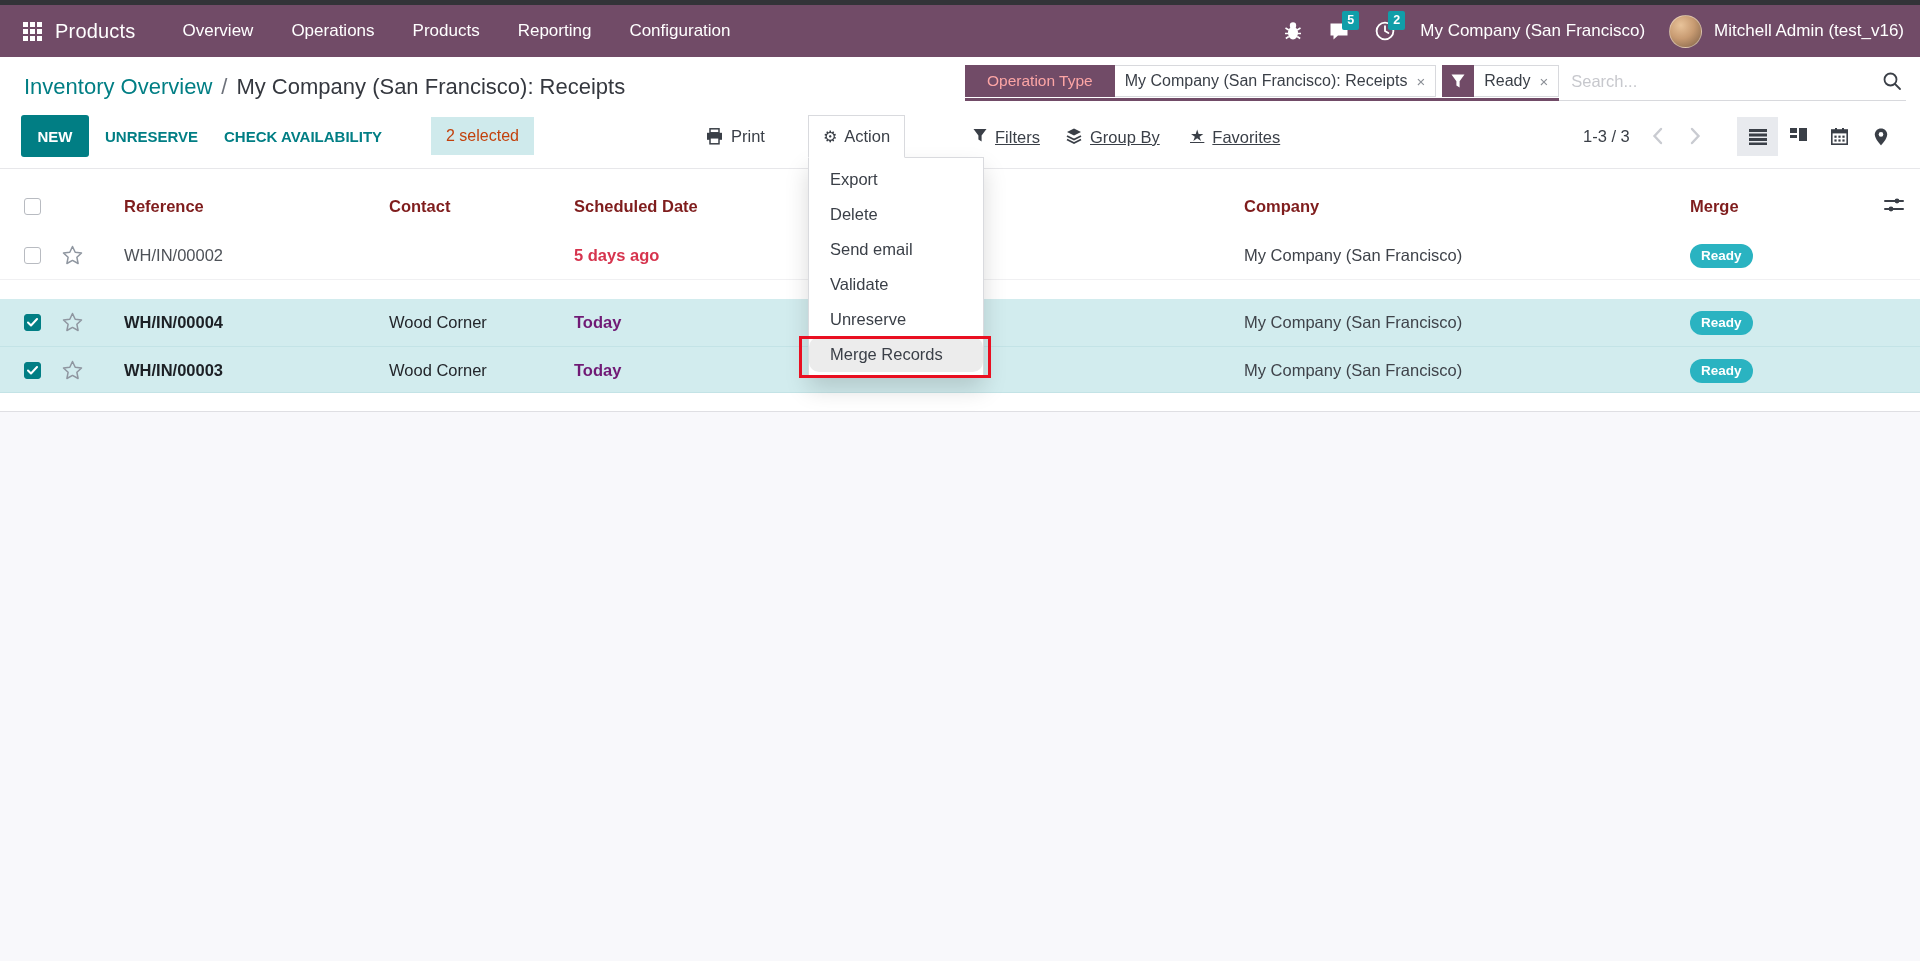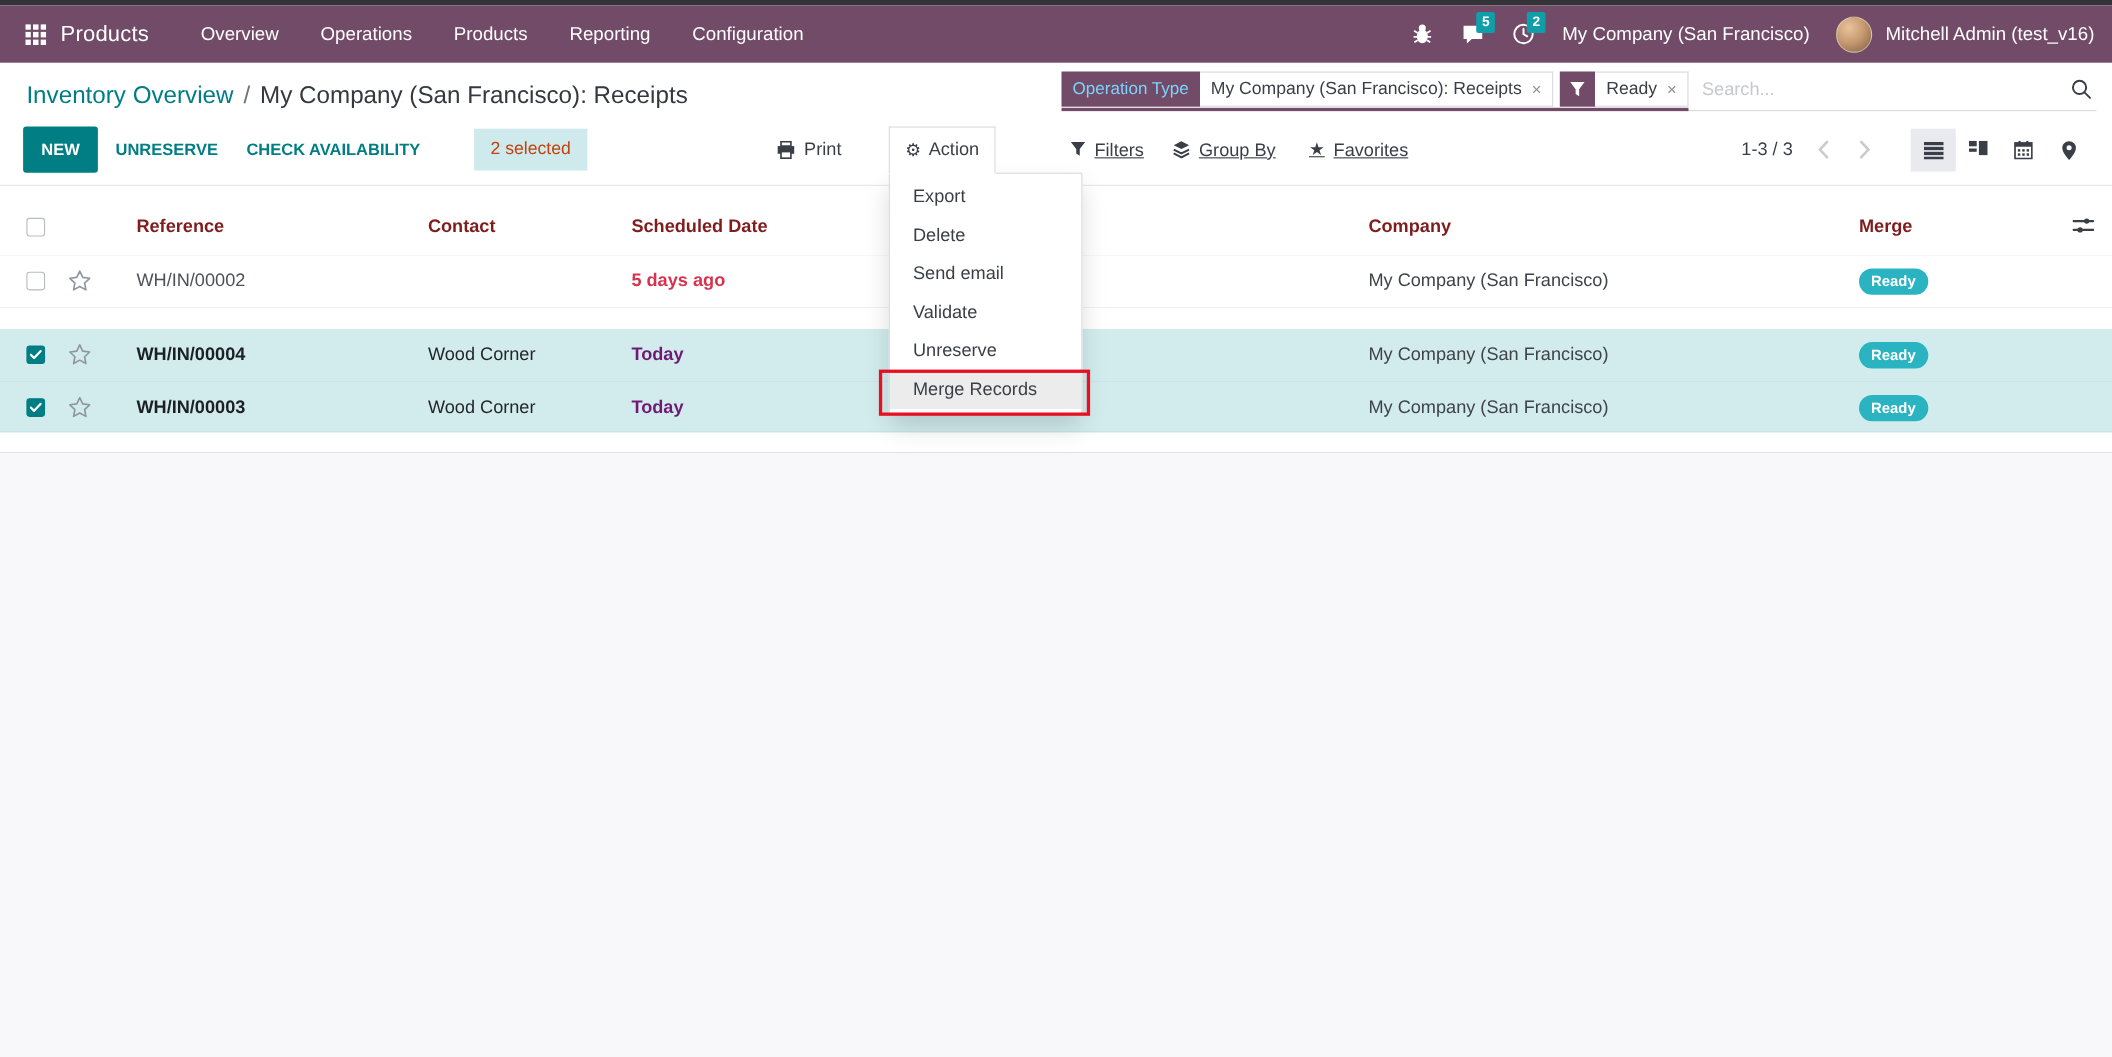--- a/index.html
+++ b/index.html
@@ -27,21 +27,21 @@
   .breadcrumb{position:absolute;top:74px;left:24px;font-size:22px;display:flex;gap:9px;align-items:baseline;}
   .bc-link{color:#017e84;cursor:pointer;}
   .bc-sep{color:#6d717a;}
   .bc-current{color:#35383f;}
 
   
   .searchbar{position:absolute;left:965px;right:14px;top:62px;height:38px;display:flex;align-items:center;border-bottom:1px solid #d8d9dd;}
   .facets{display:flex;gap:6px;position:relative;height:32px;}
   .facets::after{content:'';position:absolute;left:0;right:0;bottom:-4px;height:3px;background:#714B67;}
   .facet{display:flex;height:32px;cursor:default;}
-  .facet-label{background:#714B67;color:#7dd3fc;display:flex;align-items:center;padding:0 10px;font-size:15.5px;white-space:nowrap;}
+  .facet-label{background:#714B67;color:#fca5a5;display:flex;align-items:center;padding:0 22px;font-size:15.5px;white-space:nowrap;}
   .facet-iconbox{background:#714B67;width:32px;display:flex;align-items:center;justify-content:center;}
   .facet-value{background:#fff;border:1px solid #d8d9dd;border-left:none;display:flex;align-items:center;padding:0 10px;font-size:16px;color:#3a3f47;gap:9px;white-space:nowrap;}
   .facet-x{color:#8b8f96;font-size:15px;cursor:pointer;}
   .search-input{flex:1;border:none;outline:none;font-size:16.5px;color:#3a3f47;padding:0 12px;background:transparent;min-width:40px;}
   .search-input::placeholder{color:#c7c8cd;}
   .search-glass{margin-right:4px;cursor:pointer;}
 
   
   .controls{position:absolute;top:115px;left:0;right:0;height:53px;border-bottom:1px solid #e7e7ea;}
   .btn-new{position:absolute;left:21px;top:0;height:42px;width:68px;background:#017e84;color:#fff;font-weight:700;font-size:15px;display:flex;align-items:center;justify-content:center;border-radius:3px;cursor:pointer;}
@@ -61,21 +61,21 @@
   .chev{position:absolute;top:0;height:42px;display:flex;align-items:center;cursor:pointer;}
   .chev-prev{left:1652px;}
   .chev-next{left:1690px;}
   .switcher{position:absolute;left:1737px;top:2px;height:39px;display:flex;}
   .sw{width:41px;display:flex;align-items:center;justify-content:center;cursor:pointer;}
   .sw.active{background:#e8eaee;}
 
   
   .dropdown{position:absolute;left:808px;top:157px;width:176px;background:#fff;border:1px solid #d9dade;box-shadow:0 12px 22px rgba(0,0,0,.15);z-index:51;padding:4px 0;box-sizing:border-box;}
   .dd-item{height:35px;display:flex;align-items:center;padding-left:21px;font-size:16.5px;color:#3a3f47;cursor:pointer;}
-  .dd-item.highlight{background:#ececec;}
+  .dd-item.highlight{background:#ececec;border-radius:10px;}
   .red-annotation{position:absolute;left:799px;top:336px;width:186px;height:36px;border:3px solid #e90f21;z-index:53;pointer-events:none;}
 
   
   .thead{position:absolute;top:180px;left:0;right:0;height:52px;border-bottom:1px solid #c8c9cc;font-weight:700;font-size:16.5px;color:#7f1d1d;background:#fff;}
   .hcell{position:absolute;top:0;line-height:52px;white-space:nowrap;cursor:pointer;}
   .h-ref{left:124px;} .h-contact{left:389px;} .h-sched{left:574px;}
   .h-source{left:830px;} .h-company{left:1244px;} .h-status{left:1690px;}
   .h-check{position:absolute;left:24px;top:18px;cursor:pointer;}
   .h-options{position:absolute;left:1884px;top:16px;cursor:pointer;}
 

